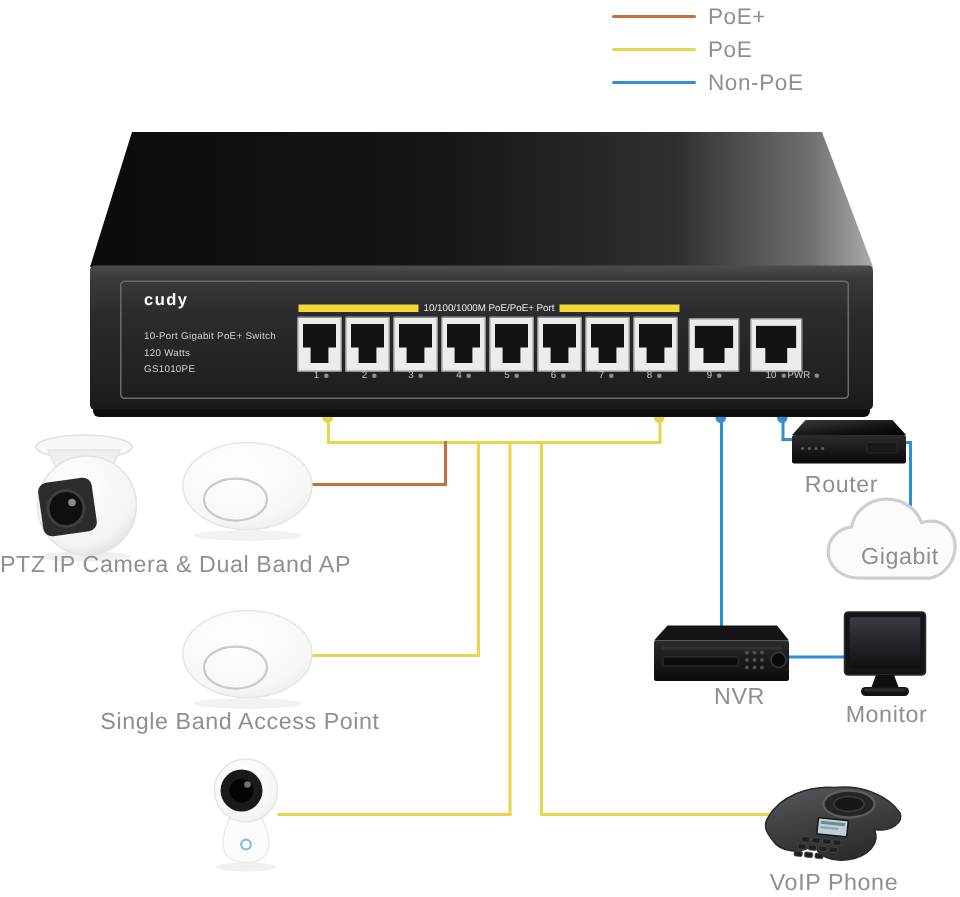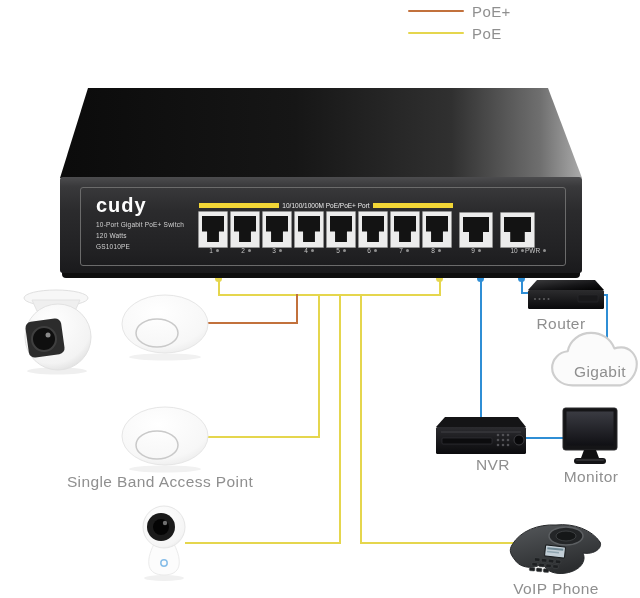--- a/index.html
+++ b/index.html
@@ -27,21 +27,21 @@
   
   .switch{position:absolute;left:60px;top:88px;width:522px;height:193px;}
   .sw-top{position:absolute;left:0;top:0;width:522px;height:90px;
           background:linear-gradient(to right,#0b0b0b 0%,#161616 45%,#303030 75%,#6f6f6f 92%,#ababab 100%);
           clip-path:polygon(28px 0,488px 0,522px 90px,0 90px);}
   .sw-front{position:absolute;left:0;top:89px;width:522px;height:96px;border-radius:3px;
             background:linear-gradient(180deg,#4c4c4e 0%,#39393b 10%,#2b2b2d 35%,#222224 75%,#1a1a1c 100%);}
   .sw-base{position:absolute;left:2px;top:184px;width:518px;height:6px;border-radius:0 0 4px 4px;background:#0e0e0e;}
   .sw-panel{position:absolute;left:20px;top:10px;width:484px;height:77px;border:1px solid #6b6b6b;
             border-radius:3px;}
-  .sw-brand{position:absolute;left:15px;top:6px;font-size:20px;font-weight:bold;color:#fdfdfd;letter-spacing:1px;}
+  .sw-brand{position:absolute;left:15px;top:6px;font-size:11px;font-weight:bold;color:#fdfdfd;letter-spacing:1px;}
   .sw-line{position:absolute;left:15px;font-size:6.5px;color:#d2d2d2;letter-spacing:.2px;white-space:nowrap;}
   .sw-line.l0{top:33px;} .sw-line.l1{top:44px;} .sw-line.l2{top:55px;}
   .sw-banner{position:absolute;left:118px;top:13px;width:254px;height:9px;display:flex;align-items:center;}
   .sw-banner .bar{flex:1;height:5px;background:var(--banner);}
   .banner-text{font-size:6.5px;color:#ececec;white-space:nowrap;margin:0 3px;line-height:9px;}
   .sw-ports{position:absolute;left:117px;top:23px;width:254px;height:37px;display:flex;gap:2px;}
   .bezel{position:relative;background:#ececec;border:1px solid #939393;border-radius:1px;box-sizing:border-box;flex:1;}
   .bezel.up9{position:absolute;left:378px;top:24px;width:34px;height:36px;flex:none;}
   .bezel.up10{position:absolute;left:419px;top:24px;width:35px;height:36px;flex:none;}
   .jack{position:absolute;left:3px;right:3px;top:4px;bottom:5px;background:#131313;
@@ -64,20 +64,24 @@
 <div class="canvas">
 
   <div class="legend">
     <div class="legend-row">
       <span class="legend-line poeplus"></span>
       <span class="legend-label">PoE+</span>
     </div>
     <div class="legend-row">
       <span class="legend-line poe"></span>
       <span class="legend-label">PoE</span>
+    </div>
+    <div class="legend-row">
+      <span class="legend-line nonpoe"></span>
+      <span class="legend-label">Non-PoE</span>
     </div>
   </div>
 
   <div class="wire poe" style="left:218px;top:279px;width:2px;height:16px;"></div>
   <div class="wire poe" style="left:439px;top:279px;width:2px;height:16px;"></div>
   <div class="wire poe" style="left:218px;top:294px;width:223px;height:2px;"></div>
   <div class="wire poe" style="left:318px;top:294px;width:2px;height:144px;"></div>
   <div class="wire poe" style="left:203px;top:436px;width:117px;height:2px;"></div>
   <div class="wire poe" style="left:339px;top:294px;width:2px;height:250px;"></div>
   <div class="wire poe" style="left:185px;top:542px;width:156px;height:2px;"></div>
@@ -359,20 +363,21 @@
           <rect x="31" y="50" width="5.5" height="3.5" rx="1"></rect>
           <rect x="38" y="50" width="5.5" height="3.5" rx="1"></rect>
           <rect x="45" y="50" width="5.5" height="3.5" rx="1"></rect>
         <rect x="22" y="55" width="5.5" height="3.5" rx="1"></rect>
           <rect x="29" y="55" width="5.5" height="3.5" rx="1"></rect>
           <rect x="36" y="55" width="5.5" height="3.5" rx="1"></rect>
       </g>
     </svg>
   </div>
 
+  <div class="dev-label" style="left:0;top:368px;width:232px;">PTZ IP Camera &amp; Dual Band AP</div>
   <div class="dev-label" style="left:60px;top:473px;width:200px;">Single Band Access Point</div>
   <div class="dev-label" style="left:528px;top:315px;width:66px;">Router</div>
   <div class="dev-label" style="left:560px;top:363px;width:80px;">Gigabit</div>
   <div class="dev-label" style="left:458px;top:456px;width:46px;margin-left:12px;">NVR</div>
   <div class="dev-label" style="left:552px;top:468px;width:78px;">Monitor</div>
   <div class="dev-label" style="left:508px;top:580px;width:96px;">VoIP Phone</div>
 
 </div>
 
 </body></html>

